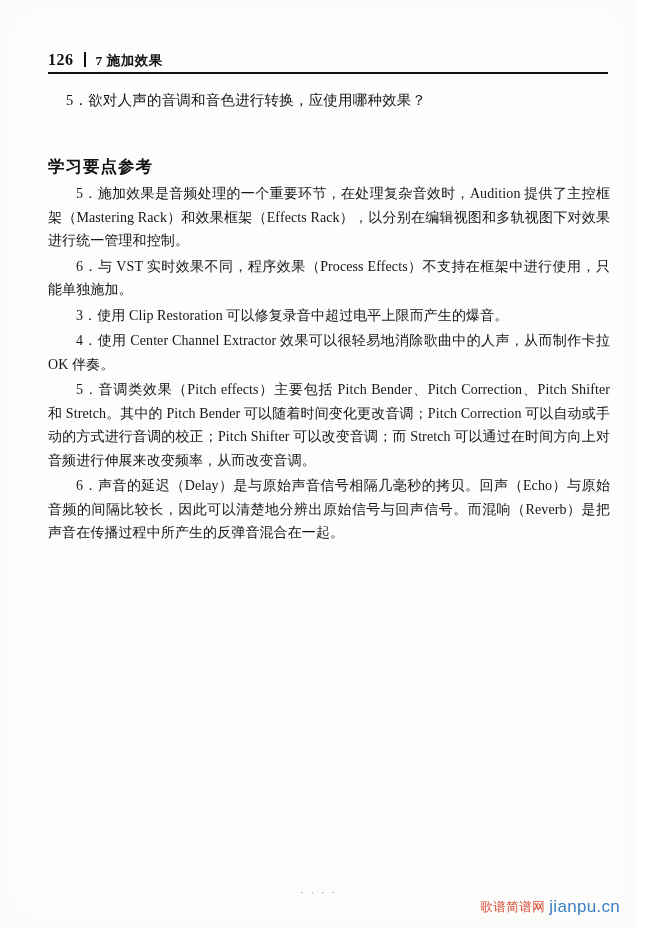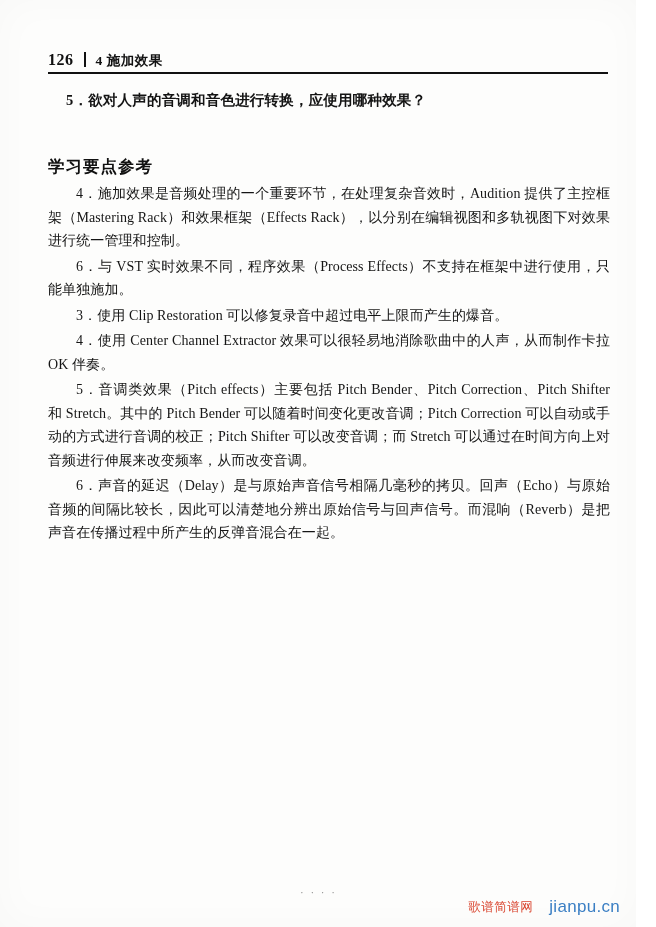--- a/index.html
+++ b/index.html
@@ -63,21 +63,20 @@
     height: 1.6px;
     background: #111;
   }
 
   
   .questions {
     position: absolute;
     left: 66px;
     top: 88px;
     width: 545px;
-    font-weight: bold;
   }
   .q-line {
     font-size: 14.5px;
     line-height: 25px;
     color: #141414;
     letter-spacing: 0.2px;
   }
 
   
   .sec-heading {
@@ -116,21 +115,21 @@
     font-size: 11px;
     color: #8a8a8a;
     letter-spacing: 2px;
   }
   .watermark {
     position: absolute;
     right: 16px;
     bottom: 10px;
     display: flex;
     align-items: center;
-    gap: 16px;
+    gap: 4px;
   }
   .watermark .wm-cn {
     font-family: "Liberation Sans", sans-serif;
     font-size: 12.5px;
     color: #d9442e;
     letter-spacing: 0.5px;
   }
   .watermark .wm-en {
     font-family: "Liberation Sans", sans-serif;
     font-size: 17px;
@@ -149,32 +148,32 @@
 </head>
 <body>
 
 <div class="page">
 
   <div class="edge-shade"></div>
 
   <div class="header">
     <span class="pageno">126</span>
     <span class="vrule"></span>
-    <span class="chap">4  施加效果</span>
+    <span class="chap">7  施加效果</span>
   </div>
   <div class="header-rule"></div>
 
   <div class="questions">
     <div class="q-line">5．欲对人声的音调和音色进行转换，应使用哪种效果？</div>
   </div>
 
   <div class="sec-heading">学习要点参考</div>
 
   <div class="answers">
-    <p class="para">4．施加效果是音频处理的一个重要环节，在处理复杂音效时，Audition 提供了主控框架（Mastering Rack）和效果框架（Effects Rack），以分别在编辑视图和多轨视图下对效果进行统一管理和控制。</p>
+    <p class="para">5．施加效果是音频处理的一个重要环节，在处理复杂音效时，Audition 提供了主控框架（Mastering Rack）和效果框架（Effects Rack），以分别在编辑视图和多轨视图下对效果进行统一管理和控制。</p>
     <p class="para">6．与 VST 实时效果不同，程序效果（Process Effects）不支持在框架中进行使用，只能单独施加。</p>
     <p class="para">3．使用 Clip Restoration 可以修复录音中超过电平上限而产生的爆音。</p>
     <p class="para">4．使用 Center Channel Extractor 效果可以很轻易地消除歌曲中的人声，从而制作卡拉 OK 伴奏。</p>
     <p class="para">5．音调类效果（Pitch effects）主要包括 Pitch Bender、Pitch Correction、Pitch Shifter 和 Stretch。其中的 Pitch Bender 可以随着时间变化更改音调；Pitch Correction 可以自动或手动的方式进行音调的校正；Pitch Shifter 可以改变音调；而 Stretch 可以通过在时间方向上对音频进行伸展来改变频率，从而改变音调。</p>
     <p class="para">6．声音的延迟（Delay）是与原始声音信号相隔几毫秒的拷贝。回声（Echo）与原始音频的间隔比较长，因此可以清楚地分辨出原始信号与回声信号。而混响（Reverb）是把声音在传播过程中所产生的反弹音混合在一起。</p>
   </div>
 
   <div class="footer-dots">· · · ·</div>
   <div class="watermark">
     <span class="wm-cn">歌谱简谱网</span>

